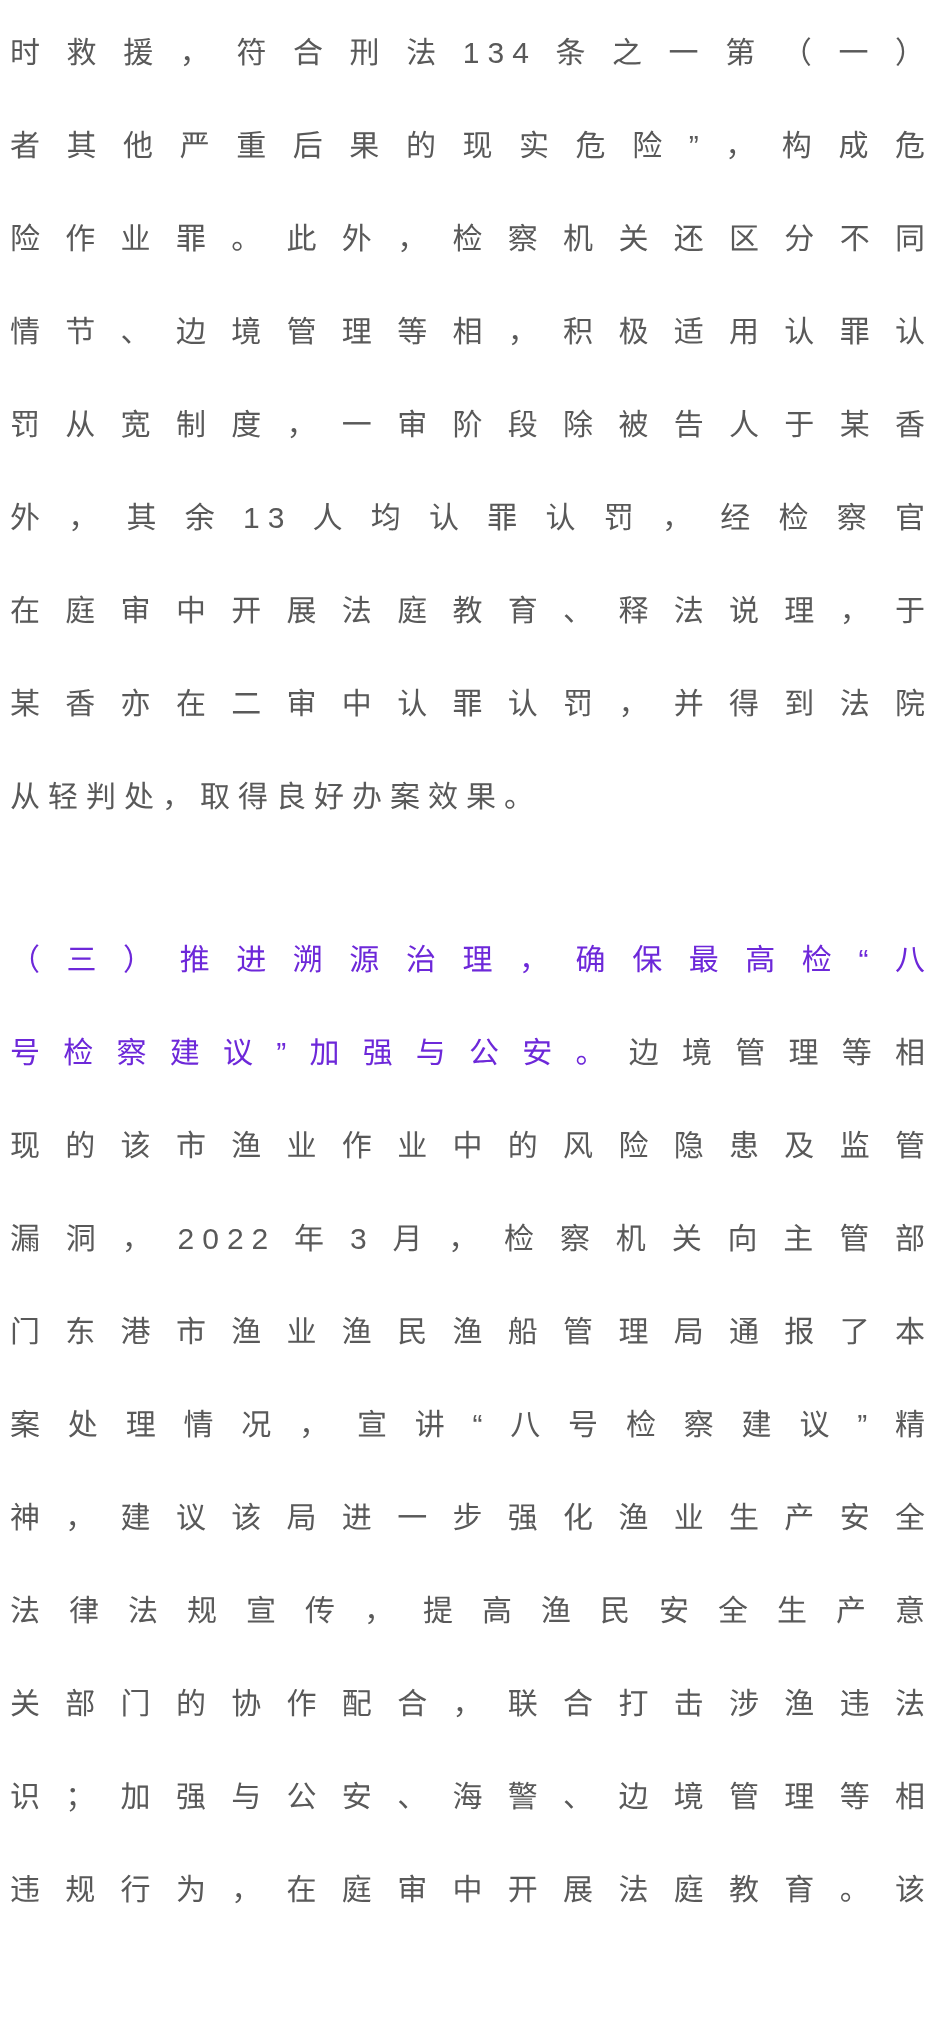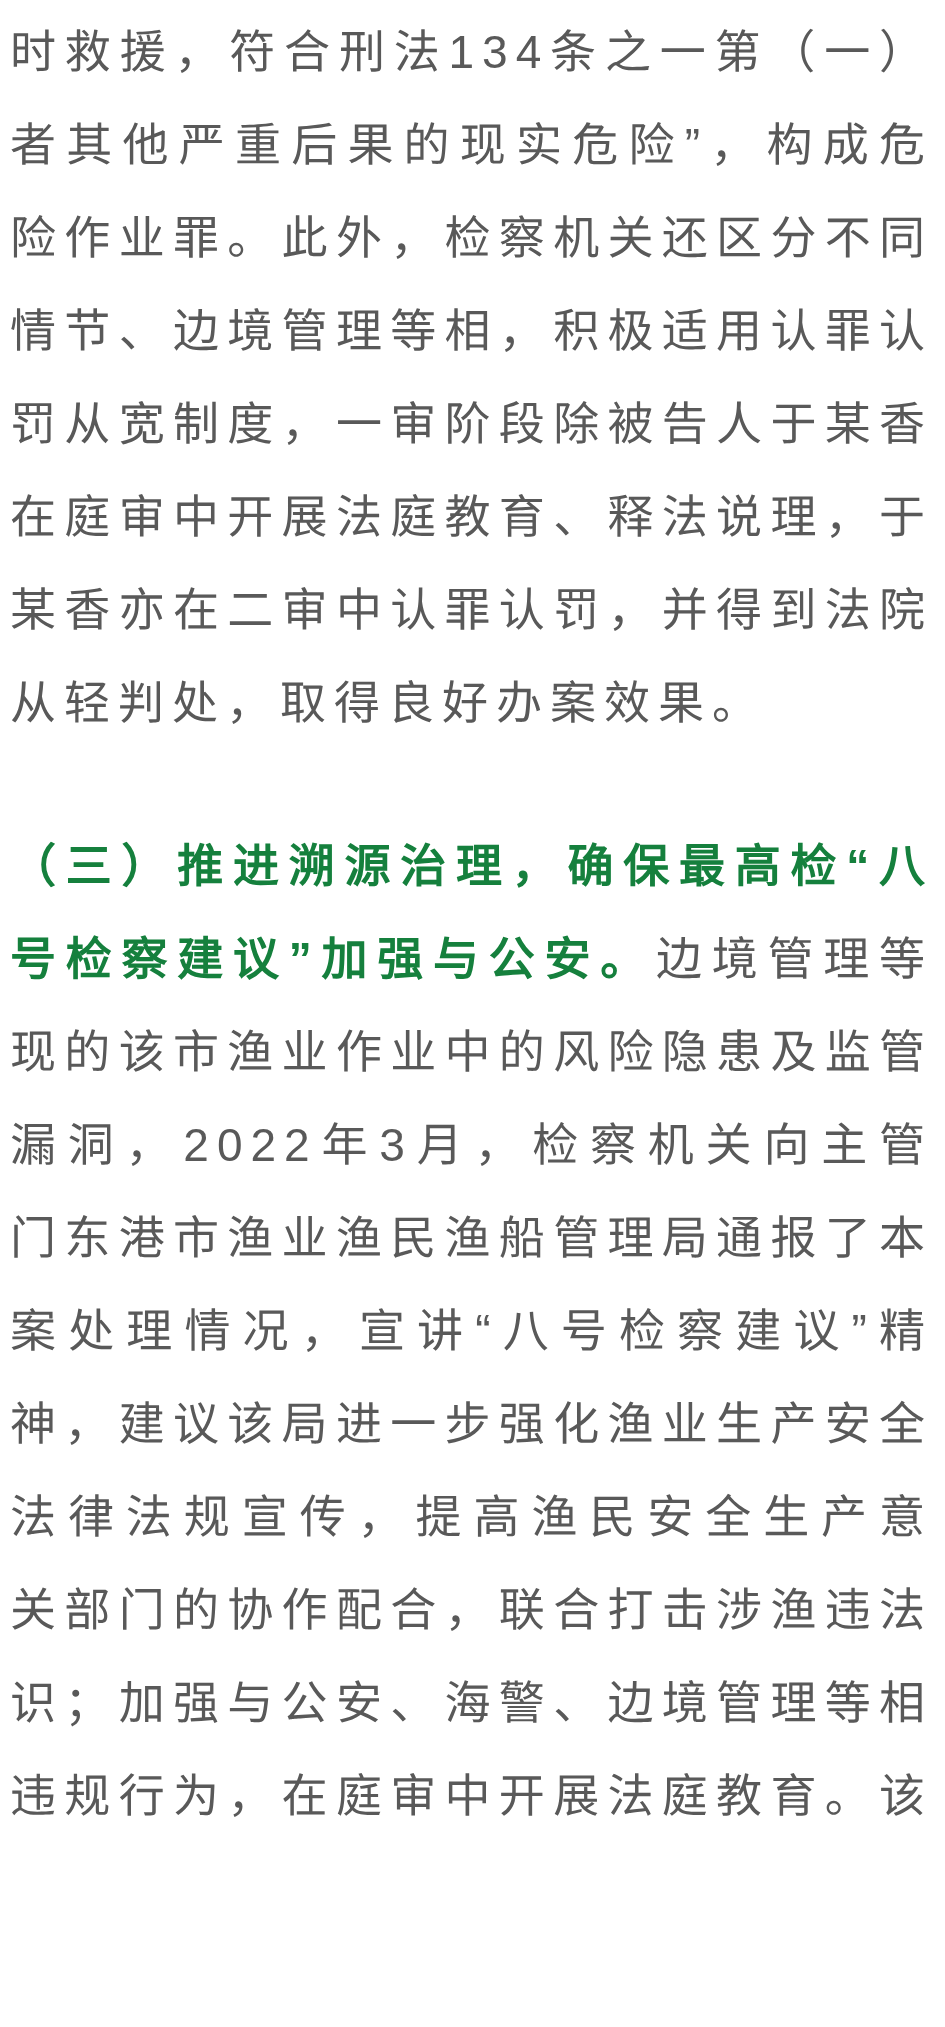--- a/index.html
+++ b/index.html
@@ -21,53 +21,54 @@
     padding: 6px 12px 0 10px;
   }
   .paragraph {
     margin: 0 0 70px 0;
   }
   .paragraph:last-child {
     margin-bottom: 0;
   }
   .line {
     font-family: "Liberation Sans", "DejaVu Sans", sans-serif;
-    font-size: 46px;
+    font-size: 30px;
     line-height: 93px;
     letter-spacing: 8px;
     color: #595959;
     text-align: justify;
     text-align-last: justify;
     white-space: normal;
     overflow: hidden;
     height: 93px;
   }
   .line.flush {
     text-align: right;
     text-align-last: left;
   }
   .seg {
     font-weight: normal;
   }
   .seg.bold {
-    font-weight: bold;
-    color: #15803d;
+    font-weight: normal;
+    color: #6d28d9;
   }
 </style>
 </head>
 <body>
 
 <div class="page" style="background: rgb(255, 255, 255);">
   <main class="article">
       <div class="paragraph">
         <div class="line"><span class="seg">时救援，符合刑法134条之一第（一）</span></div>
         <div class="line"><span class="seg">者其他严重后果的现实危险”，构成危</span></div>
         <div class="line"><span class="seg">险作业罪。此外，检察机关还区分不同</span></div>
         <div class="line"><span class="seg">情节、边境管理等相，积极适用认罪认</span></div>
         <div class="line"><span class="seg">罚从宽制度，一审阶段除被告人于某香</span></div>
+        <div class="line"><span class="seg">外，其余13人均认罪认罚，经检察官</span></div>
         <div class="line"><span class="seg">在庭审中开展法庭教育、释法说理，于</span></div>
         <div class="line"><span class="seg">某香亦在二审中认罪认罚，并得到法院</span></div>
         <div class="line flush"><span class="seg">从轻判处，取得良好办案效果。</span></div>
       </div>
       <div class="paragraph">
         <div class="line"><span class="seg bold">（三）推进溯源治理，确保最高检“八</span></div>
         <div class="line"><span class="seg bold">号检察建议”加强与公安。</span><span class="seg">边境管理等相</span></div>
         <div class="line"><span class="seg">现的该市渔业作业中的风险隐患及监管</span></div>
         <div class="line"><span class="seg">漏洞，2022年3月，检察机关向主管部</span></div>
         <div class="line"><span class="seg">门东港市渔业渔民渔船管理局通报了本</span></div>

